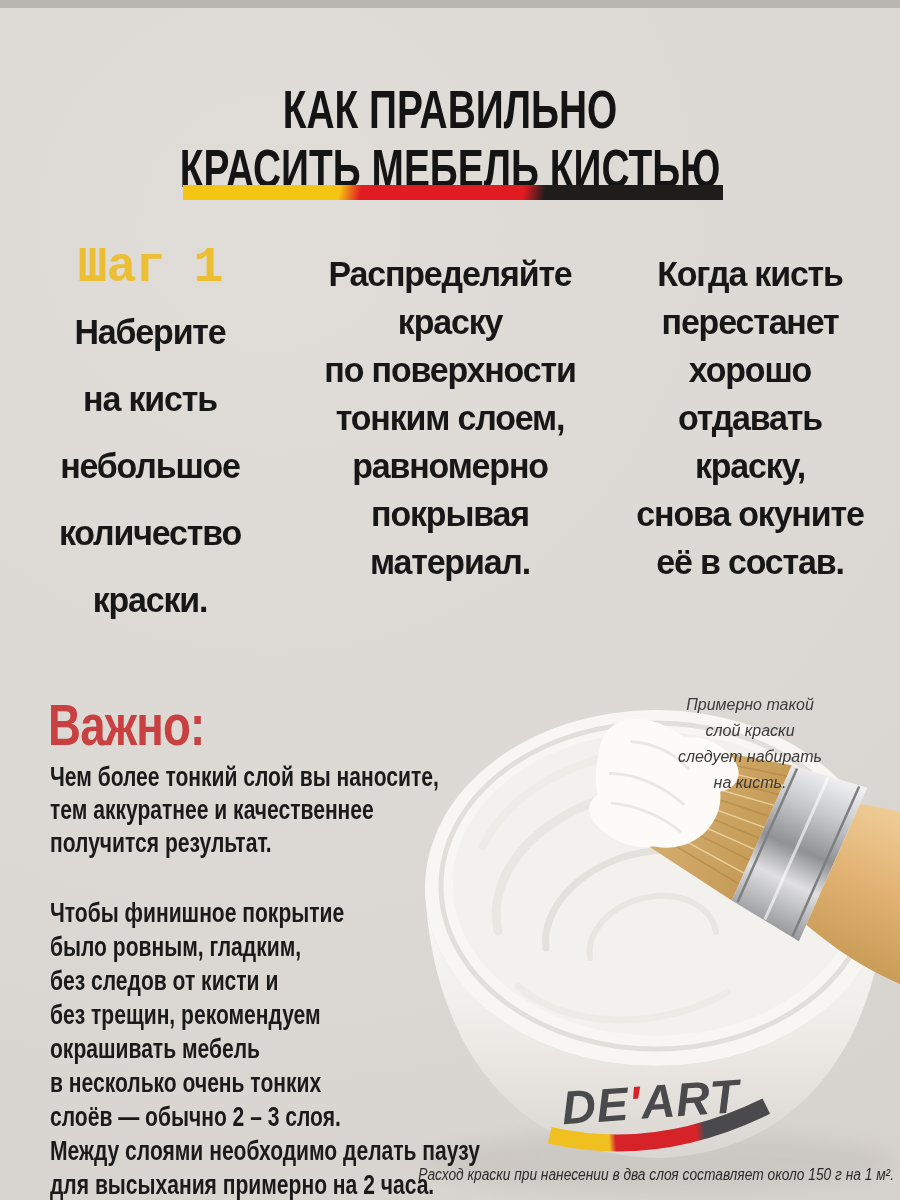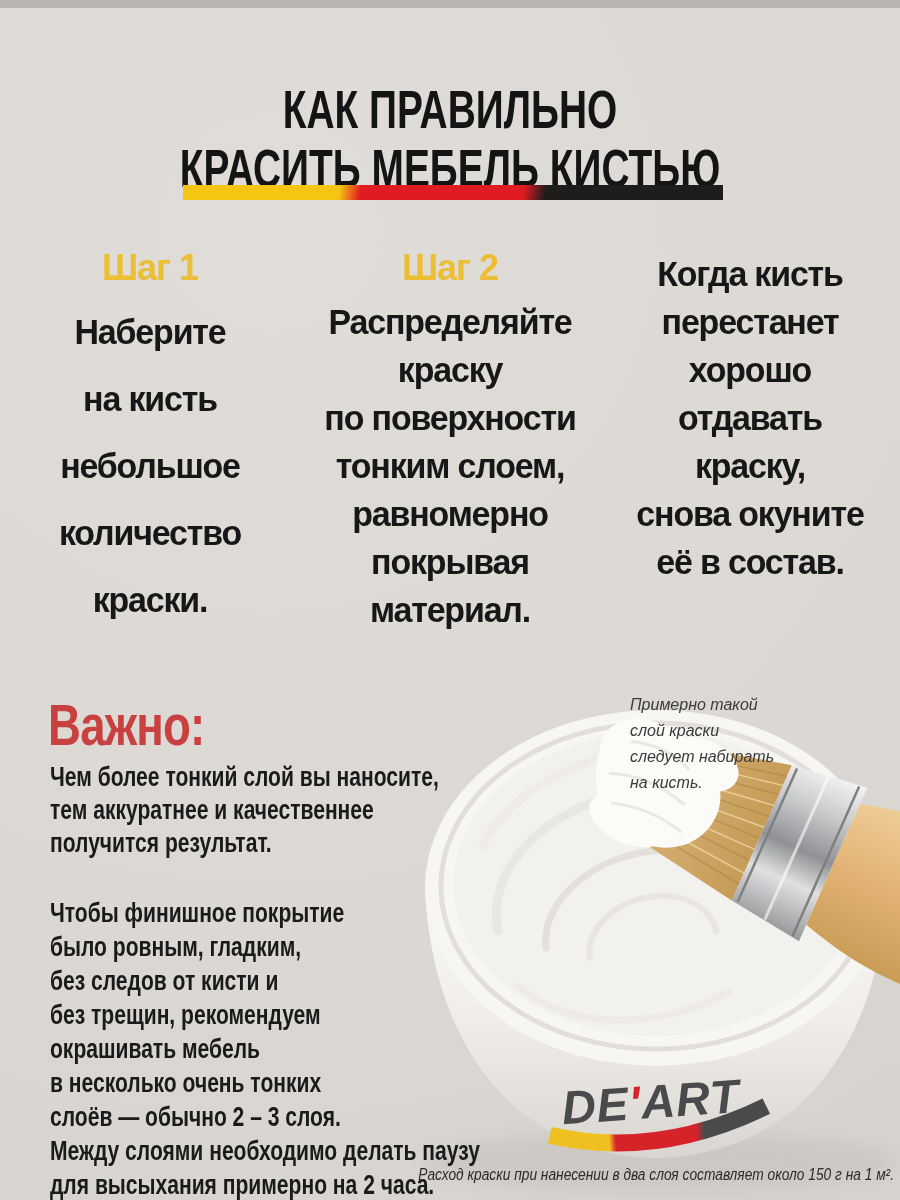--- a/index.html
+++ b/index.html
@@ -33,23 +33,24 @@
       var(--bar_red,#e01b22) 33% 63%,
       var(--bar_black,#1f1d1b) 67% 100%);
   }
   
   .steps{
     position:absolute;top:236px;left:0;width:900px;
     display:flex;
   }
   .step{width:300px;text-align:center;}
   .step-label{
-    font-size:36px;font-weight:bold;line-height:48px;
+    font-size:50px;font-weight:bold;line-height:48px;
     letter-spacing:-1px;
     color:var(--step_heading_yellow,#ecbe33);
+    font-family:Liberation Mono, monospace;
   }
   .step-text{
     margin-top:6px;
     font-size:35px;font-weight:bold;
     letter-spacing:-1.2px;
     color:#171717;
     white-space:pre-line;
     transform:scaleX(.97);
     transform-origin:center top;
   }
@@ -69,21 +70,21 @@
     color:#1a1a1a;
     white-space:pre-line;
     transform:scaleX(.78);transform-origin:left top;
     z-index:3;
   }
   .para1{top:753px;line-height:33px;}
   .para2{top:888px;line-height:34px;}
   
   .brush-note{
     position:absolute;top:684px;right:30px;width:240px;
-    text-align:left;
+    text-align:center;
     font-size:16px;font-style:italic;line-height:26px;
     color:#3b3b3b;
     white-space:pre-line;
     z-index:4;
   }
   .consumption-note{
     position:absolute;top:1158px;right:6px;width:560px;
     text-align:right;
     font-size:16px;font-style:italic;
     color:#2b2b2b;
@@ -108,21 +109,20 @@
   <div class="steps">
     <div class="step">
       <div class="step-label">Шаг 1</div>
       <div class="step-text lines-5">Наберите
 на кисть
 небольшое
 количество
 краски.</div>
     </div>
     <div class="step">
-      <div class="step-label">Шаг 2</div>
       <div class="step-text lines-7">Распределяйте
 краску
 по поверхности
 тонким слоем,
 равномерно
 покрывая
 материал.</div>
     </div>
     <div class="step">
       <div class="step-text lines-7">Когда кисть

